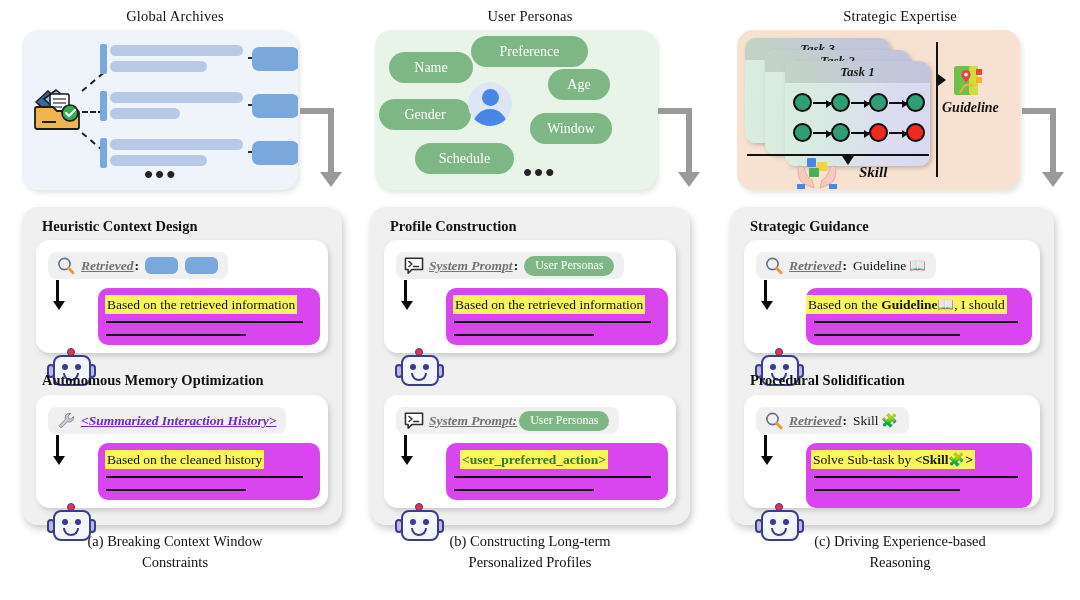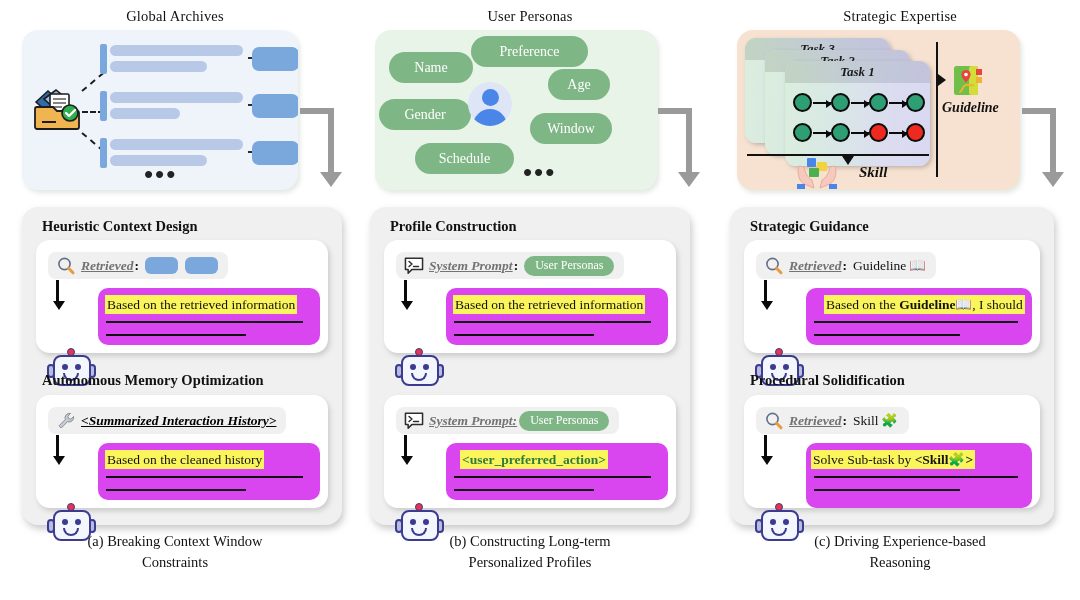--- a/index.html
+++ b/index.html
@@ -187,21 +187,21 @@
     background: #7aa8dd; border-radius: 6px; margin-right: 7px;
   }
   .chip-green {
     display: inline-block; background: #7fb685; color: #fff;
     border-radius: 20px; padding: 2.5px 11px; font-size: 12px;
     font-family: "Liberation Serif", serif;
   }
   .chip-plain { font-size: 13.5px; color: #111; }
   .chip-link {
     font-weight: 700; font-style: italic; text-decoration: underline;
-    font-size: 13.5px; color: #000000;
+    font-size: 13.5px; color: #6d28d9;
   }
 
   .robot { position: absolute; left: 14px; top: 46px; width: 44px; height: 52px; }
   .down-arrow {
     position: absolute; left: 20px; top: 40px; width: 0; height: 22px;
     border-left: 3.4px solid #0a0a0a;
   }
   .down-arrow::after {
     content: ""; position: absolute; left: -5.7px; bottom: -8px;
     border-top: 9px solid #0a0a0a;
@@ -555,21 +555,21 @@
         <div class="robot">
           <div class="robot-antenna-dot"></div>
           <div class="robot-ear l"></div>
           <div class="robot-ear r"></div>
           <div class="robot-body"></div>
           <div class="robot-eye l"></div>
           <div class="robot-eye r"></div>
           <div class="robot-mouth"></div>
         </div>
         <div class="bubble" style="top:48px; width:226px; height:57px;">
-          <span class="hl" style="position:absolute; left:18px; top:7px;">
+          <span class="hl" style="position:absolute; left:0; top:7px;">
             <span>Based on the </span><b>Guideline</b><span>📖</span><span>, I should</span>
           </span>
           <div class="rule" style="left:8px; top:33px; width:204px;"></div>
           <div class="rule" style="left:8px; top:46px; width:146px;"></div>
         </div>
       </div>
 
       <div class="stage-label" style="top:165px;">Procedural Solidification</div>
       <div class="white-card" style="top:188px; height:113px;">
         <div class="prompt-chip">

